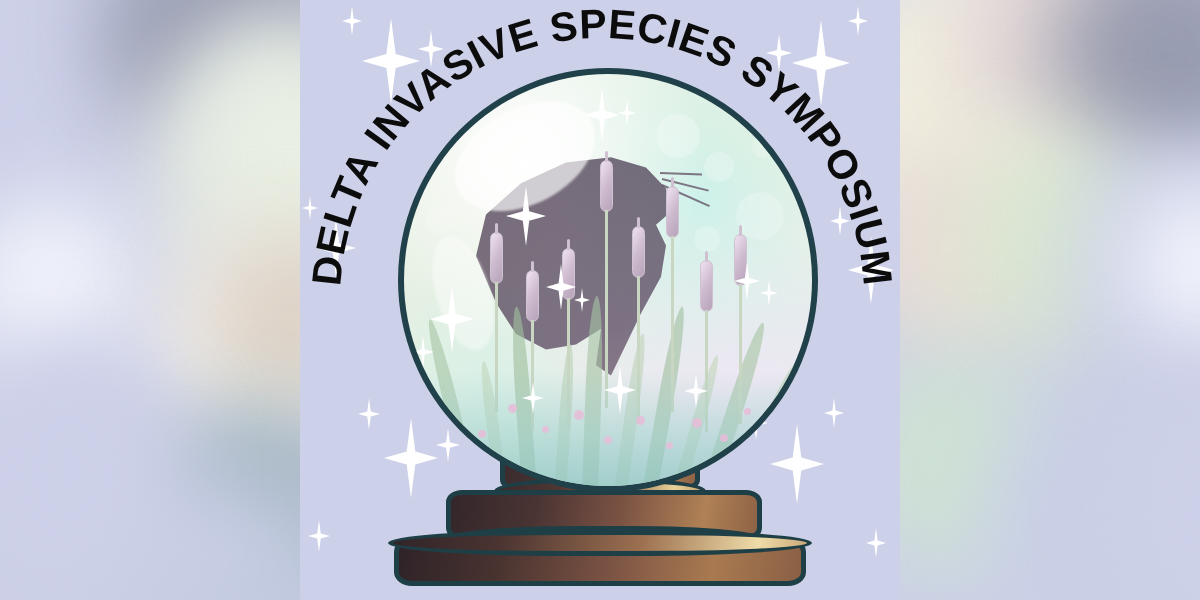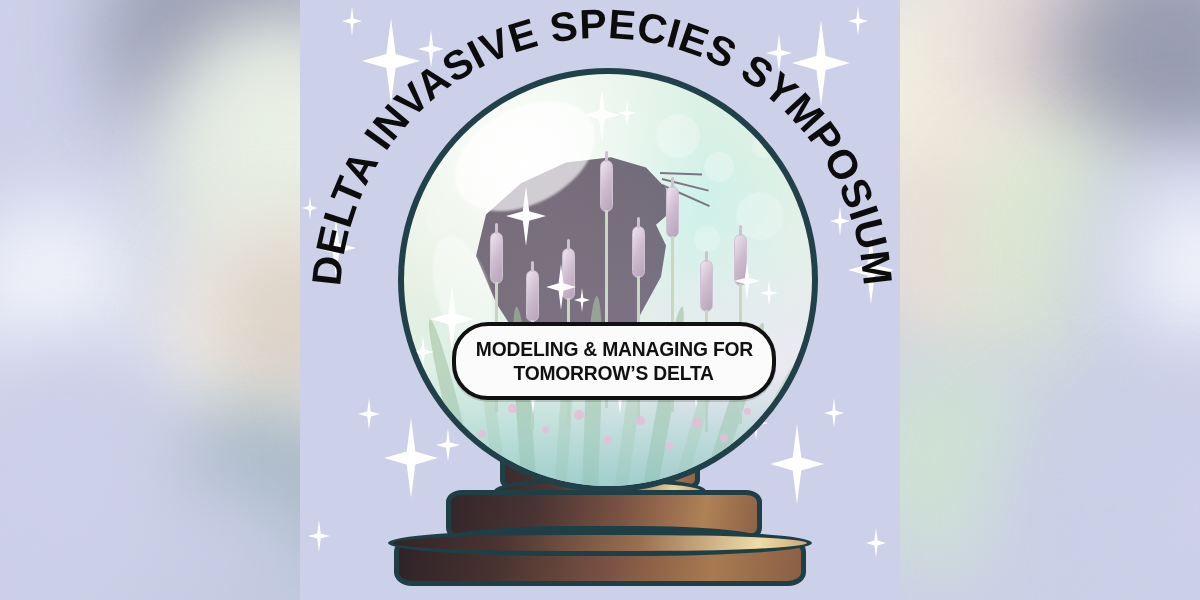--- a/index.html
+++ b/index.html
@@ -284,19 +284,15 @@
 
     <svg id="archSvg" viewBox="0 0 600 600">
       <defs>
         <path id="arcPath" d="M 40 300 A 262 262 0 0 1 564 300" fill="none"></path>
       </defs>
       <text>
         <textPath href="#arcPath" startOffset="50%" text-anchor="middle">DELTA INVASIVE SPECIES SYMPOSIUM</textPath>
       </text>
     </svg>
 
-    <div class="banner">
-      <div>MODELING &amp; MANAGING FOR</div>
-      <div>TOMORROW’S DELTA</div>
-    </div>
 
   </div>
 </div>
 
 </body></html>

